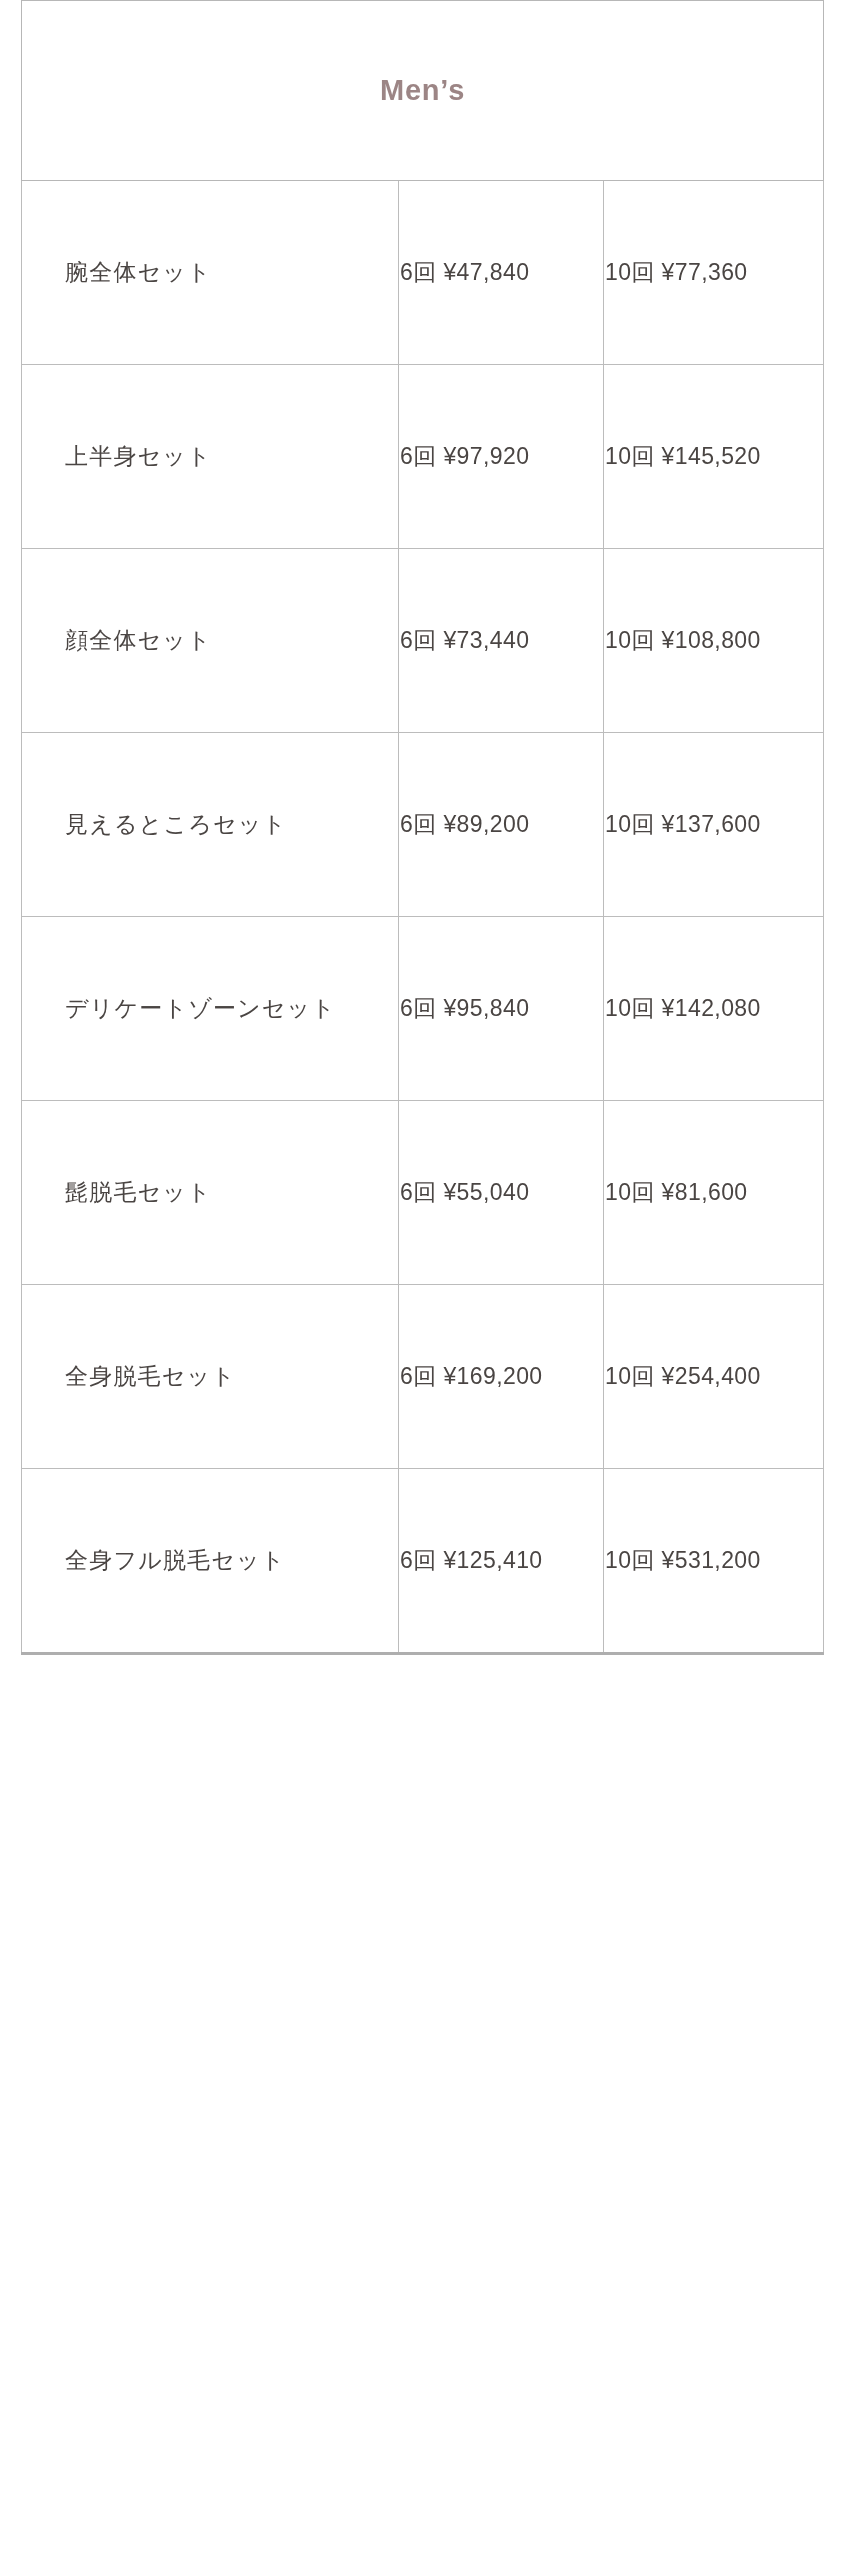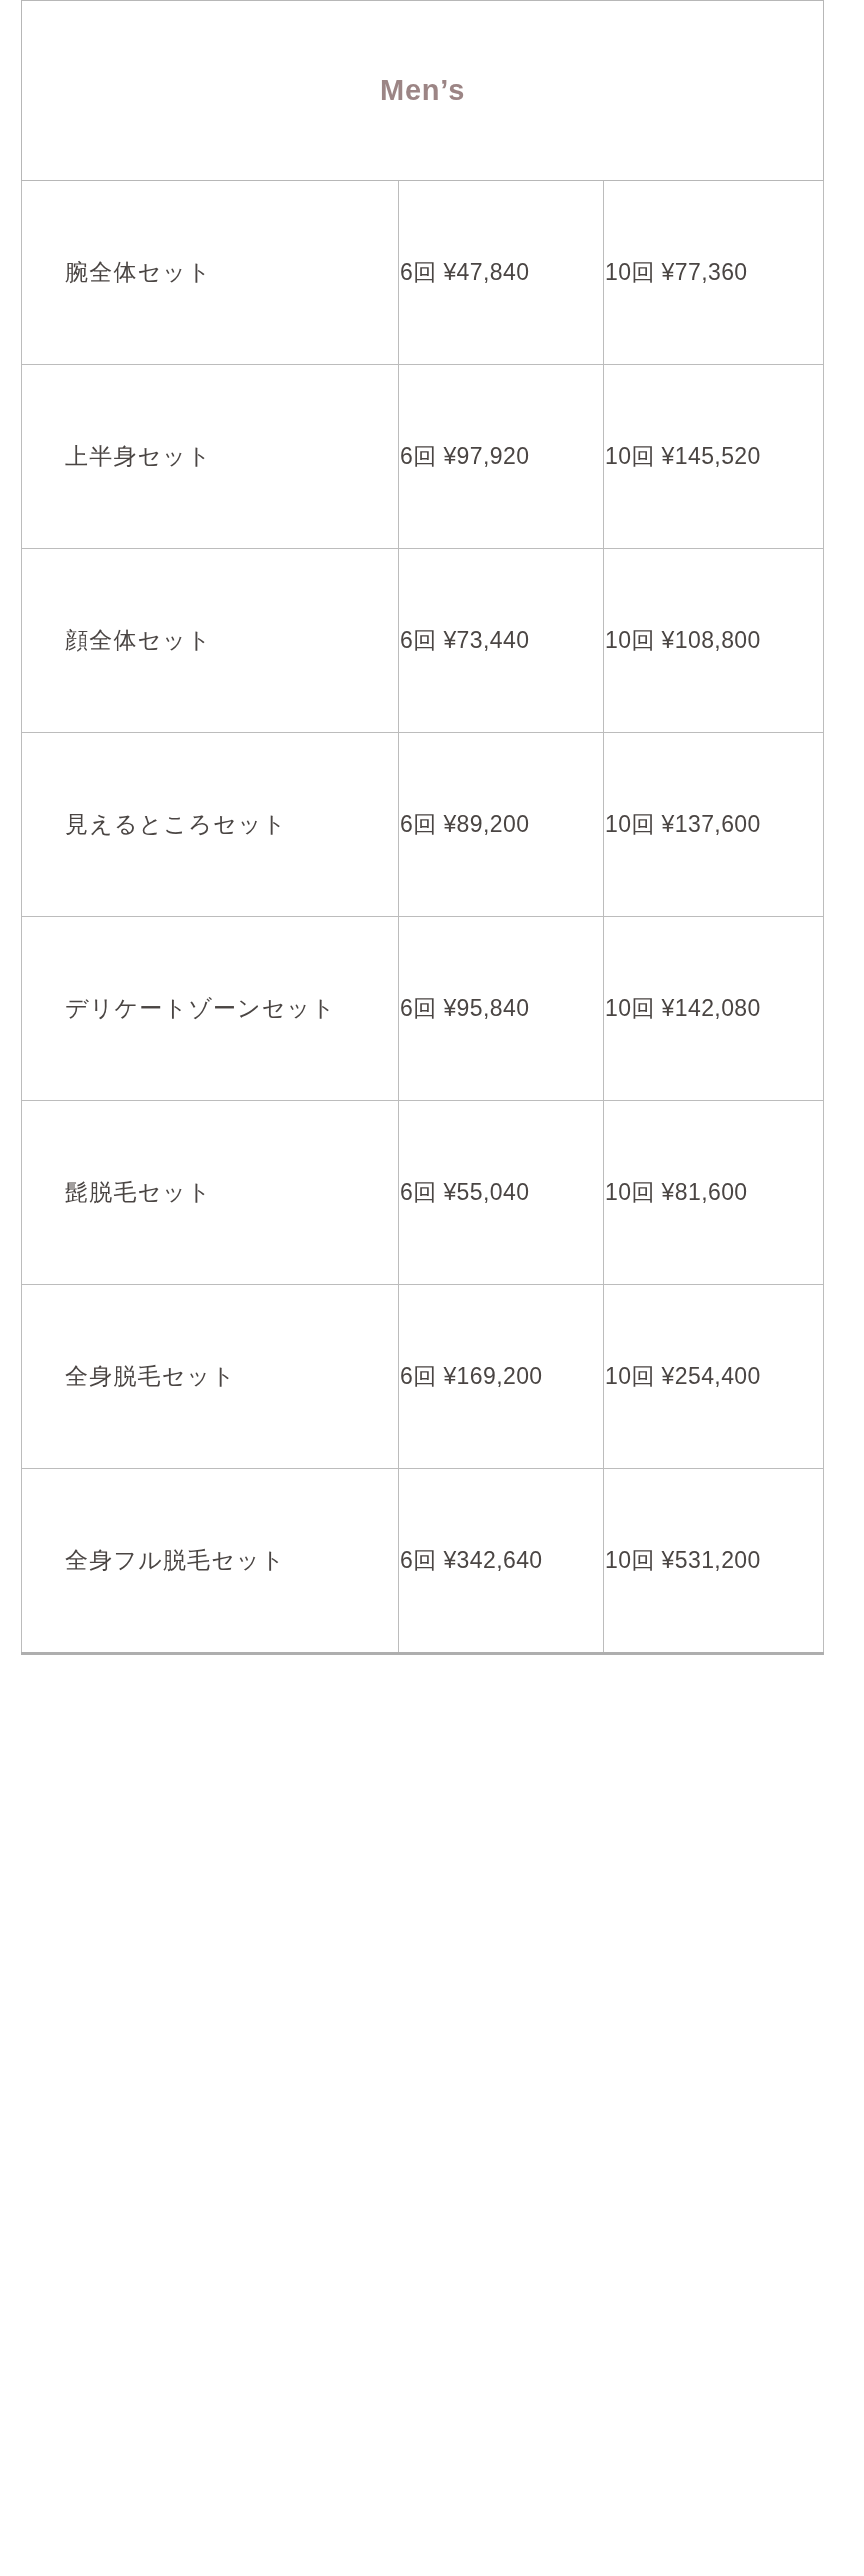--- a/index.html
+++ b/index.html
@@ -109,19 +109,19 @@
         <td class="price-cell">6回 ¥55,040</td>
         <td class="price-cell">10回 ¥81,600</td>
       </tr>
       <tr>
         <td class="plan-cell">全身脱毛セット</td>
         <td class="price-cell">6回 ¥169,200</td>
         <td class="price-cell">10回 ¥254,400</td>
       </tr>
       <tr>
         <td class="plan-cell">全身フル脱毛セット</td>
-        <td class="price-cell">6回 ¥342,640</td>
+        <td class="price-cell">6回 ¥125,410</td>
         <td class="price-cell">10回 ¥531,200</td>
       </tr>
     </tbody>
   </table>
 </div>
 
 
 </body></html>

